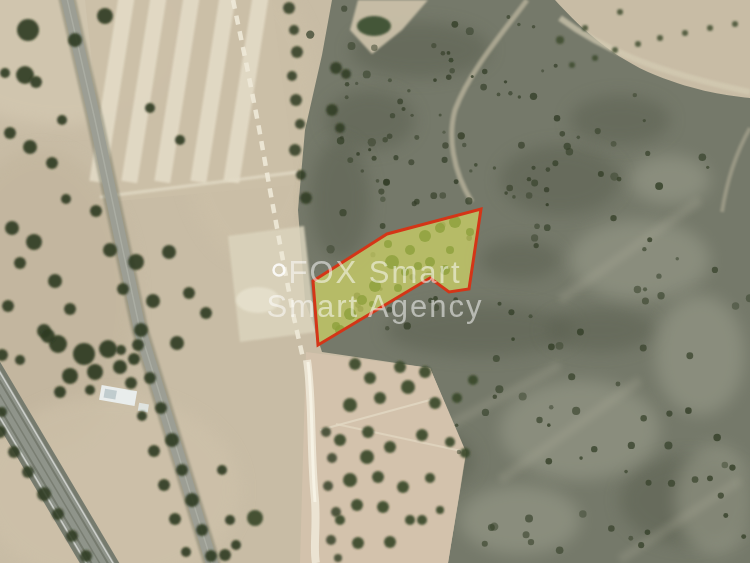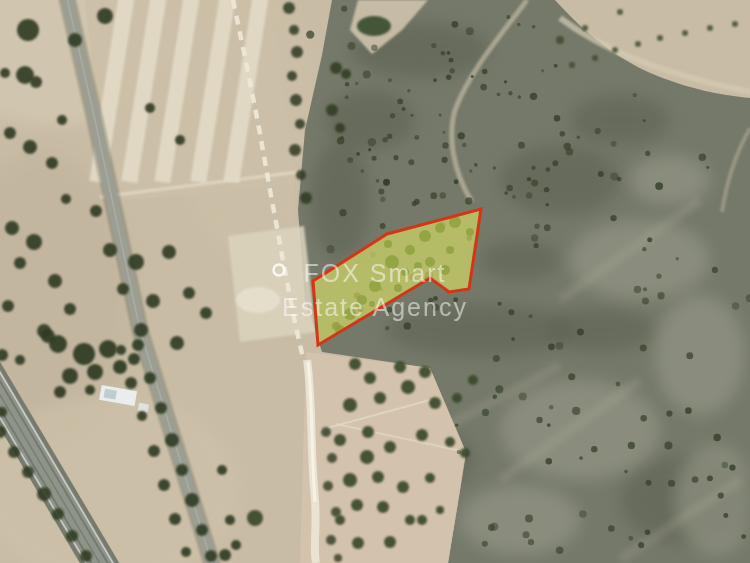--- a/index.html
+++ b/index.html
@@ -1,20 +1,20 @@
 <!DOCTYPE html>
 <html><head>
 <meta charset="utf-8">
 <style>
   html,body{margin:0;padding:0;background:#fff;}
   .stage{position:relative;width:750px;height:563px;overflow:hidden;background:#c8bca5;
          font-family:"Liberation Sans",sans-serif;}
   svg.layer{position:absolute;left:0;top:0;}
   .wm{position:absolute;left:0;right:0;top:256px;text-align:center;
-      font-size:25px;line-height:34px;letter-spacing:2px;font-weight:400;
+      font-size:31px;line-height:34px;letter-spacing:2px;font-weight:400;
       pointer-events:none;}
 </style>
 </head>
 <body>
 
 <div class="stage">
   <svg id="bg" class="layer" width="750" height="563" viewBox="0 0 750 563">
       <defs>
         <filter id="f1" x="-40%" y="-40%" width="180%" height="180%">
           <feGaussianBlur stdDeviation="1.3"></feGaussianBlur>
@@ -432,15 +432,15 @@
         <circle cx="372" cy="304" r="3" fill="#8da03c" opacity="0.8"></circle>
         <circle cx="398" cy="288" r="4" fill="#8da03c" opacity="0.8"></circle>
         <circle cx="336" cy="326" r="4" fill="#8da03c" opacity="0.8"></circle>
         <circle cx="418" cy="266" r="4" fill="#8da03c" opacity="0.8"></circle>
       </g>
     <polygon id="plot-stroke" points="481,209 469,289 449,292 430,278 318,345 313,281 387,234" fill="none" stroke="#d43517" stroke-width="3" stroke-linejoin="miter"></polygon>
   </svg>
 
   <div class="wm" id="wm" style="color: rgb(255, 255, 255); opacity: 0.52;">
     <div>FOX Smart</div>
-    <div>Estate Agency</div>
+    <div>Smart Agency</div>
   </div>
 </div>
 
 </body></html>

